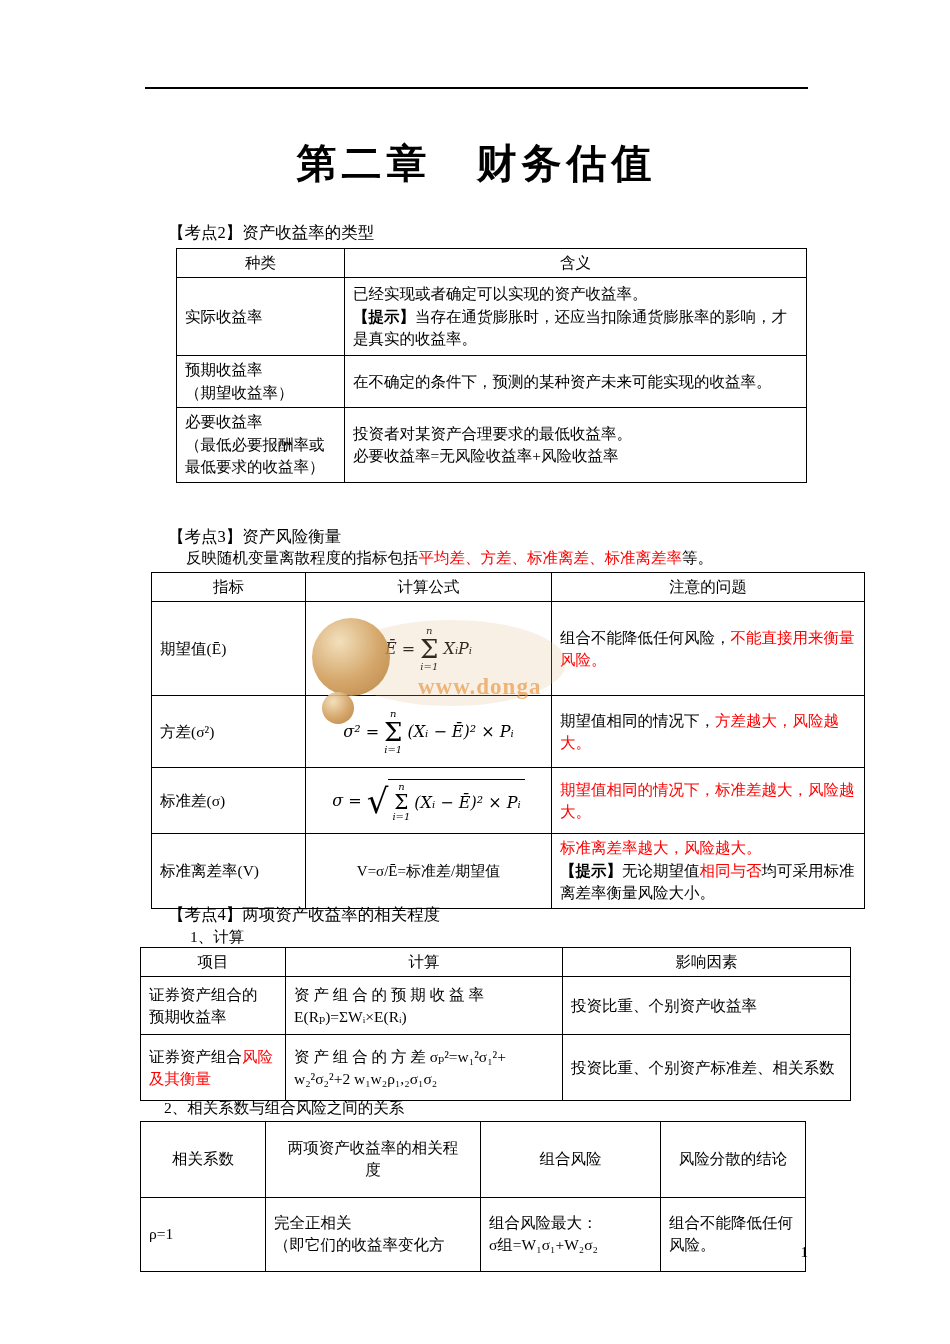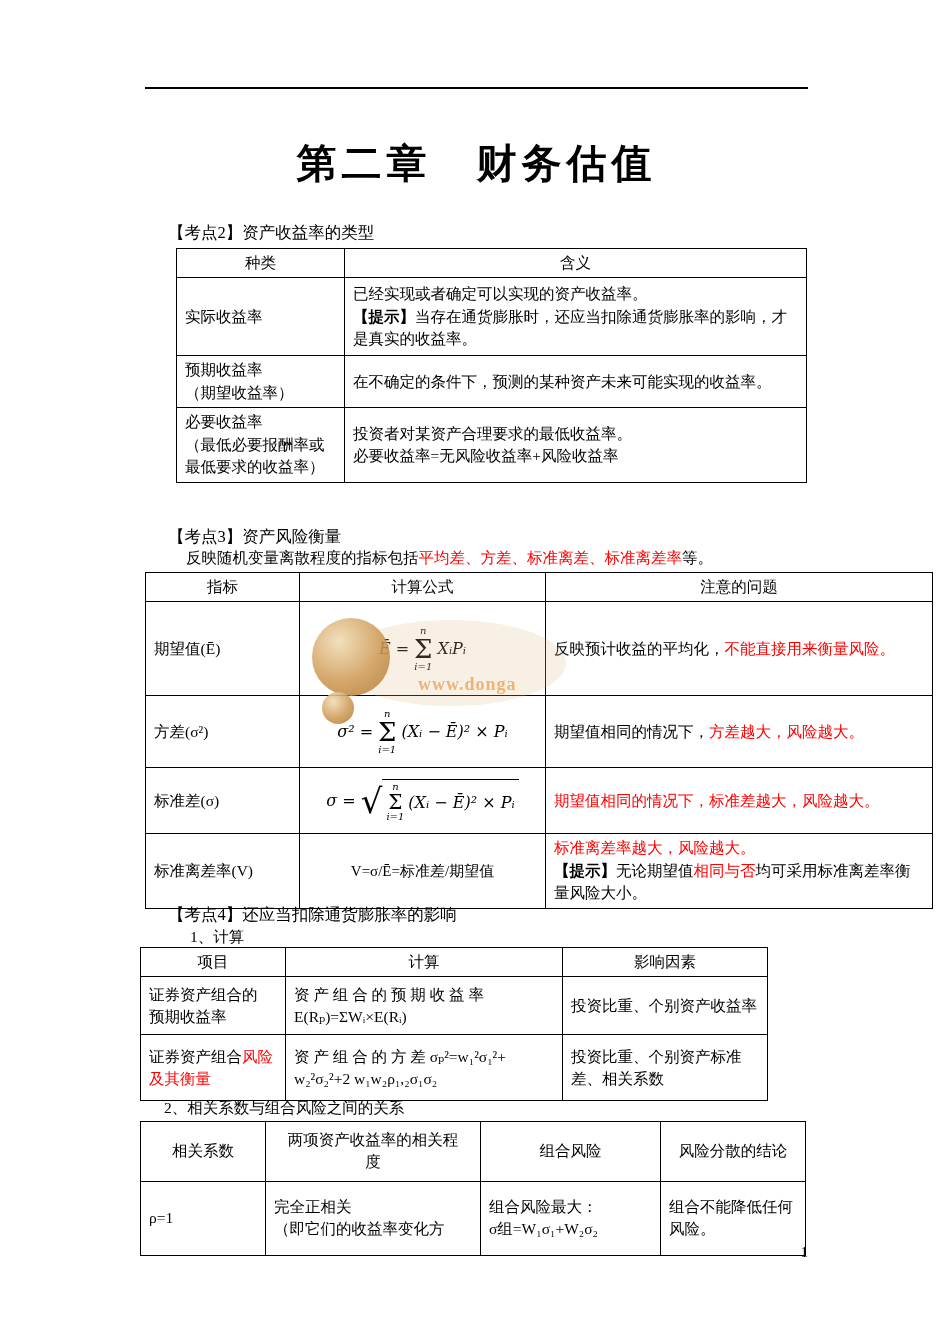--- a/index.html
+++ b/index.html
@@ -25,57 +25,57 @@
   .red{color:#ff0000;}
   .b{font-weight:bold;}
 
   table.tbl{position:absolute;border-collapse:collapse;table-layout:fixed;font-size:15.5px;background:transparent;}
   .tbl td,.tbl th{border:1px solid #000;padding:3px 8px;font-weight:normal;
                   vertical-align:middle;line-height:1.45;overflow:hidden;}
   .tbl th{text-align:center;}
   td.c{text-align:left;}
 
   .tbl1{left:176px;top:248px;width:631px;}
-  .tbl2{left:145px;top:572px;width:788px;}
-  .tbl3{left:140px;top:947px;width:628px;}
+  .tbl2{left:151px;top:572px;width:714px;}
+  .tbl3{left:140px;top:947px;width:711px;}
   .tbl4{left:140px;top:1121px;width:666px;border-radius:9px;}
 
   tr.h25{height:25px;} tr.h46{height:46px;} tr.h48{height:48px;} tr.h58{height:58px;}
   tr.h66{height:66px;} tr.h72{height:72px;} tr.h74{height:74px;} tr.h78{height:78px;}
   tr.h94{height:94px;}
 
   
   .fcell{text-align:center;}
   .formula{display:inline-flex;align-items:center;gap:5px;font-style:italic;
            font-family:"DejaVu Serif",serif;font-size:16px;}
   .sig{display:inline-flex;flex-direction:column;align-items:center;line-height:1;}
   .sig .t,.sig .bm{font-size:10px;}
   .sig .s{font-size:26px;font-style:normal;}
   .sqrtwrap{display:inline-flex;align-items:center;}
   .sqrtwrap .rad{font-size:34px;font-style:normal;line-height:0.9;}
   .sqrtwrap .inner{border-top:1.5px solid #000;display:inline-flex;align-items:center;
                    gap:4px;padding:2px 4px 0 4px;}
   .sqrtwrap .sig .s{font-size:20px;}
   .formula-text{font-size:15px;}
 
-  .hdr-narrow{max-width:180px;margin:4px auto;}
+  .hdr-narrow{max-width:180px;margin:12px auto;}
 
   
   .watermark{position:absolute;left:298px;top:612px;width:300px;height:115px;
              opacity:0.88;z-index:5;pointer-events:none;}
   .wm-glow{position:absolute;left:38px;top:8px;width:230px;height:86px;border-radius:50%;
            background:rgba(224,186,138,0.25);}
   .wm-circle{position:absolute;border-radius:50%;
              background:radial-gradient(circle at 35% 30%,#f1dcb4,#cf9a55 55%,#b07631);}
   .wm-circle.big{left:14px;top:6px;width:78px;height:78px;}
   .wm-circle.small{left:24px;top:80px;width:32px;height:32px;}
   .wm-text{position:absolute;left:64px;top:20px;font-size:34px;font-weight:bold;
            color:#e8622d;white-space:nowrap;letter-spacing:2px;
            text-shadow:1px 2px 2px rgba(120,60,10,0.45);}
-  .wm-url{position:absolute;left:120px;top:62px;font-size:18px;font-weight:bold;
+  .wm-url{position:absolute;left:120px;top:62px;font-size:23px;font-weight:bold;
           color:#e8913a;opacity:0.75;letter-spacing:1px;}
 
   .pagenum{position:absolute;left:145px;top:1244px;width:663px;text-align:right;font-size:15px;}
 </style>
 </head>
 <body>
 
 <div class="page">
 
   <div class="top-rule"></div>
@@ -147,21 +147,21 @@
           <span class="formula">
             <span>Ē =</span>
             <span class="sig">
               <span class="t">n</span>
               <span class="s">Σ</span>
               <span class="bm">i=1</span>
             </span>
             <span>XᵢPᵢ</span>
           </span>
         </td>
-        <td><span>反映预计收益的平均化，</span><span class="red">不能直接用来衡量风险。</span></td>
+        <td><span>组合不能降低任何风险，</span><span class="red">不能直接用来衡量风险。</span></td>
       </tr>
       <tr class="h72">
         <td class="c">方差(σ²)</td>
         <td class="fcell">
           <span class="formula">
             <span>σ² =</span>
             <span class="sig">
               <span class="t">n</span>
               <span class="s">Σ</span>
               <span class="bm">i=1</span>
@@ -204,21 +204,21 @@
     </tbody>
   </table>
 
   <div class="watermark">
     <div class="wm-glow"></div>
     <div class="wm-circle big"></div>
     <div class="wm-circle small"></div>
     <div class="wm-url">www.donga</div>
   </div>
 
-  <div class="heading k4-heading">【考点4】还应当扣除通货膨胀率的影响</div>
+  <div class="heading k4-heading">【考点4】两项资产收益率的相关程度</div>
   <div class="sub sub1">1、计算</div>
 
   <table class="tbl tbl3">
     <colgroup>
         <col style="width:145px">
         <col style="width:277px">
         <col>
       </colgroup>
     <tbody>
       <tr class="h25">

